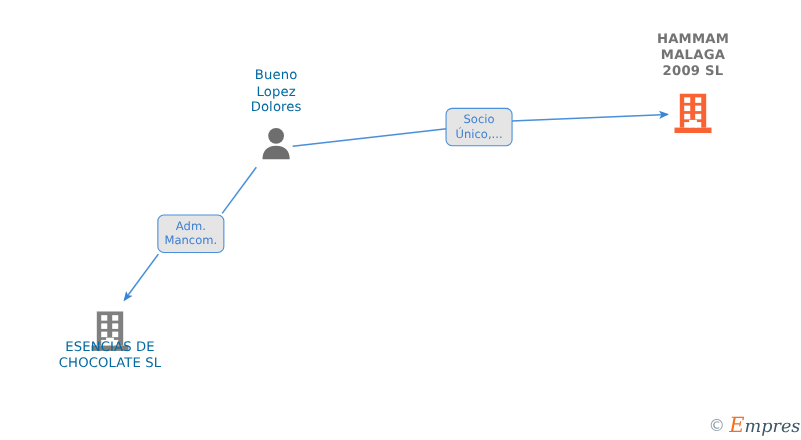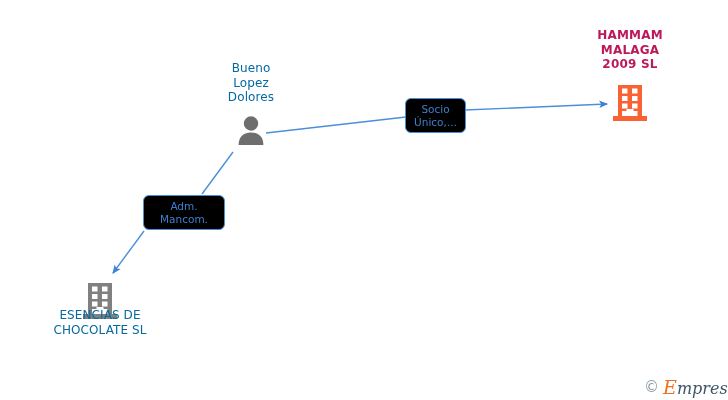--- a/index.html
+++ b/index.html
@@ -30,21 +30,21 @@
     position: absolute;
     text-align: center;
     color: #0369a1;
     font-size: 12px;
     line-height: 14.5px;
     white-space: pre-line;
     letter-spacing: 0.1px;
   }
   .node-label.bold {
     font-weight: bold;
-    color: #be185d;
+    color: #737373;
     letter-spacing: 0.2px;
   }
 
   
   .company-icon {
     position: absolute;
     width: 34px;
     height: 36px;
   }
   .company-icon svg { display: block; }
@@ -56,21 +56,21 @@
     height: 30px;
   }
   .person-icon svg { display: block; }
 
   
   .rel-box {
     position: absolute;
     box-sizing: border-box;
     border: 1px solid #4a90d9;
     border-radius: 6px;
-    background: #000000;
+    background: #e5e5e5;
     color: #3f7fd0;
     font-size: 10.5px;
     line-height: 13px;
     text-align: center;
     display: flex;
     flex-direction: column;
     align-items: center;
     justify-content: center;
     white-space: pre-line;
     padding: 2px 3px;
@@ -178,21 +178,21 @@
       <rect x="13.5" y="24" width="7" height="7" fill="#ffffff"></rect>
     </svg>
   </div>
 
   <div class="node-label" style="left:45px; top:308px; width:110px;">ESENCIAS DE
 CHOCOLATE SL</div>
 
   <div class="rel-box" style="left:405px; top:98px; width:61px; height:35px;">Socio
 Único,...</div>
 
-  <div class="rel-box" style="left:143px; top:195px; width:82px; height:35px;">Adm.
+  <div class="rel-box" style="left:143px; top:195px; width:61px; height:35px;">Adm.
 Mancom.</div>
 
   <div id="watermark" style="left:644px; top:378px;">
     <span class="copy">©</span>
     <span class="wm-text"><span class="lead">E</span><span>mpresia</span></span>
   </div>
 
 </div>
 
 </body></html>

